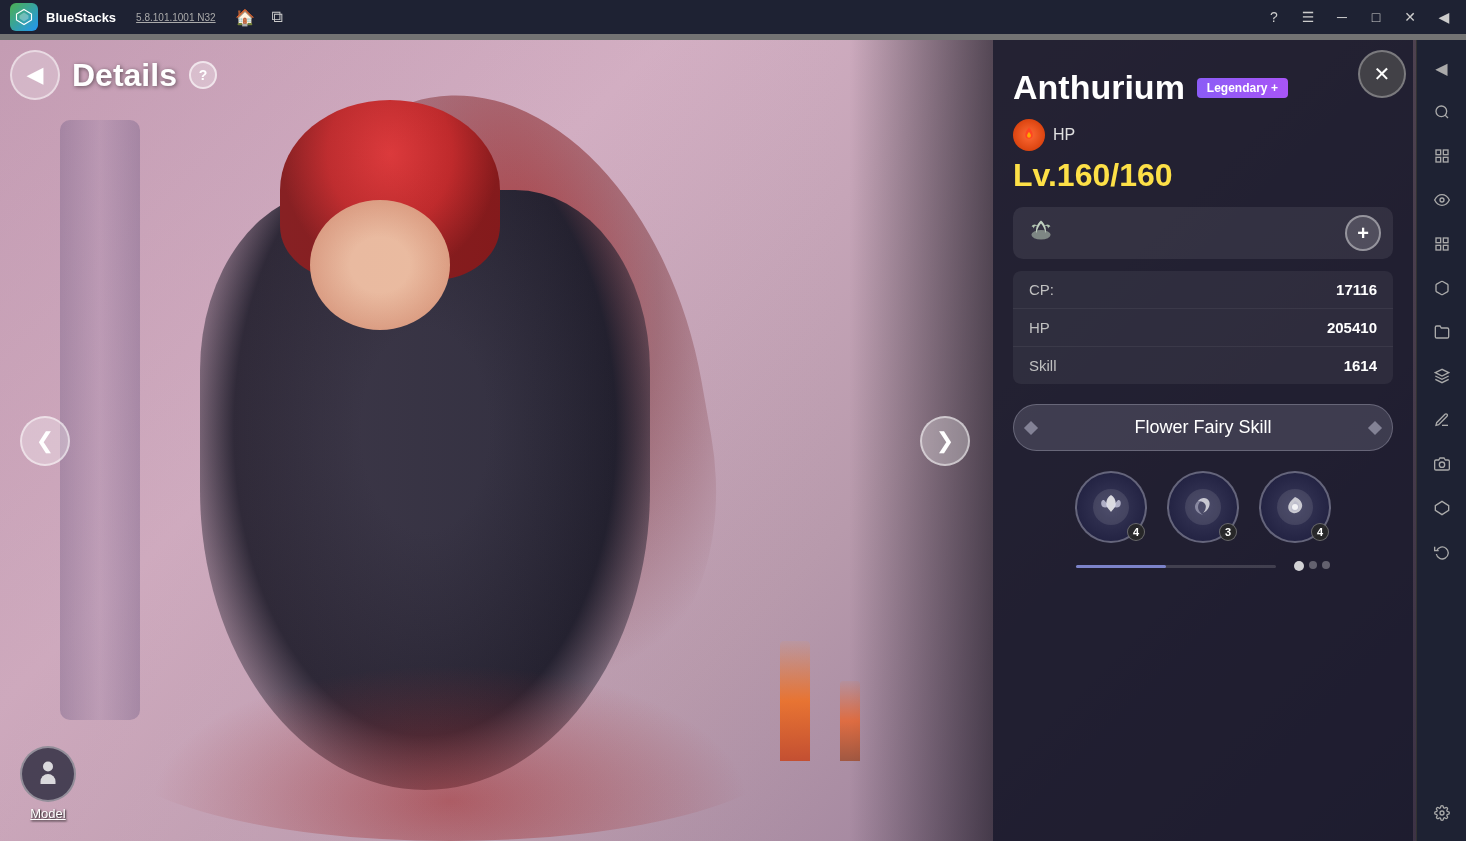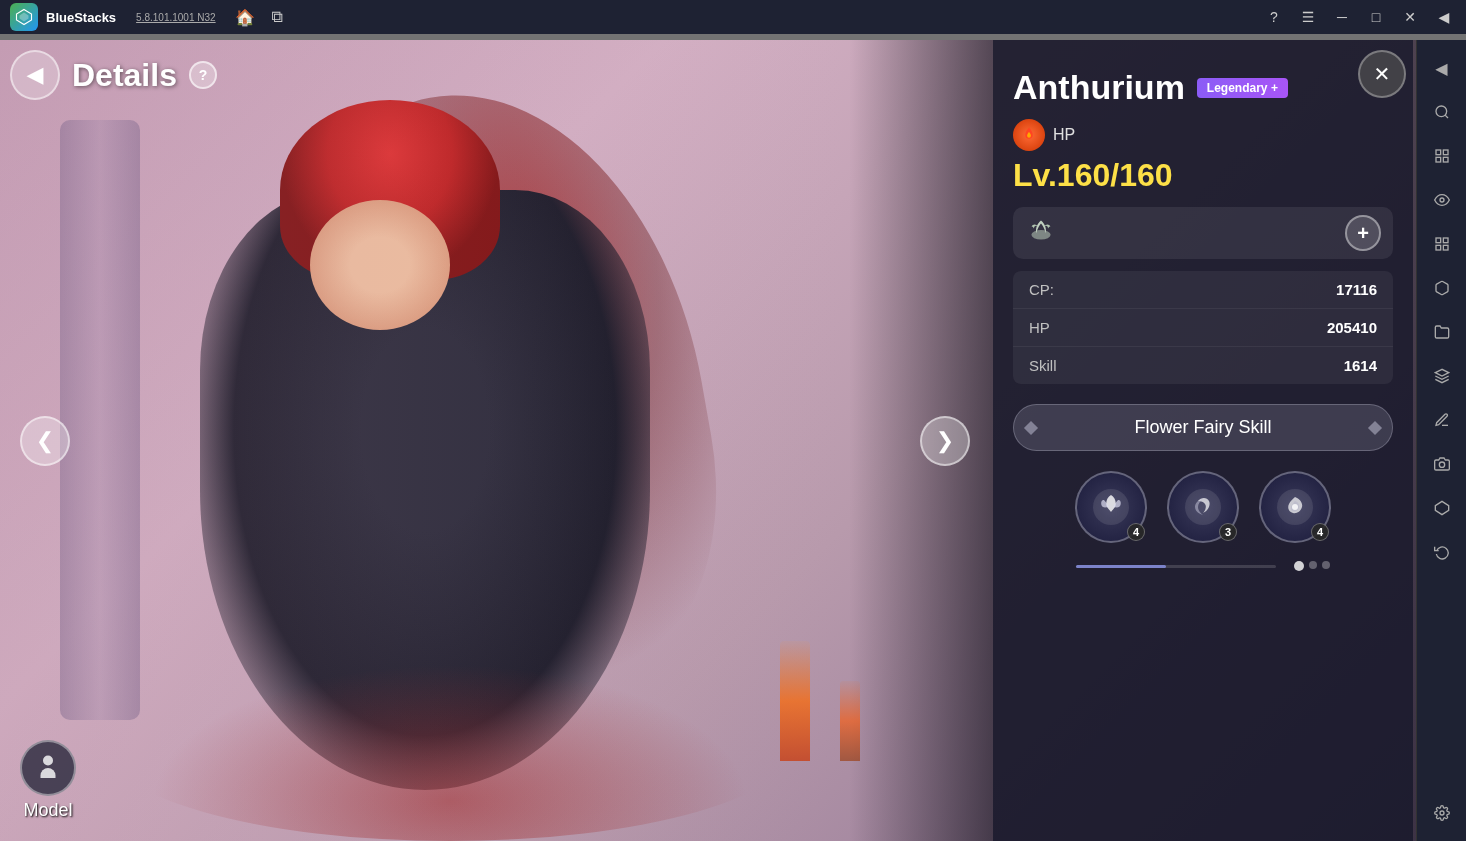--- a/index.html
+++ b/index.html
@@ -236,22 +236,23 @@
       border-radius: 50%;
       background: rgba(40,40,60,0.8);
       border: 2px solid rgba(255,255,255,0.4);
       display: flex;
       align-items: center;
       justify-content: center;
     }
 
     .model-label {
       color: white;
-      font-size: 18px;
+      font-size: 13px;
       text-shadow: 1px 1px 2px black;
+      text-decoration: underline;
     }
 
     
     .detail-panel {
       position: absolute;
       right: 3px;
       top: 0;
       width: 420px;
       height: 100%;
       background: rgba(20,22,40,0.75);

